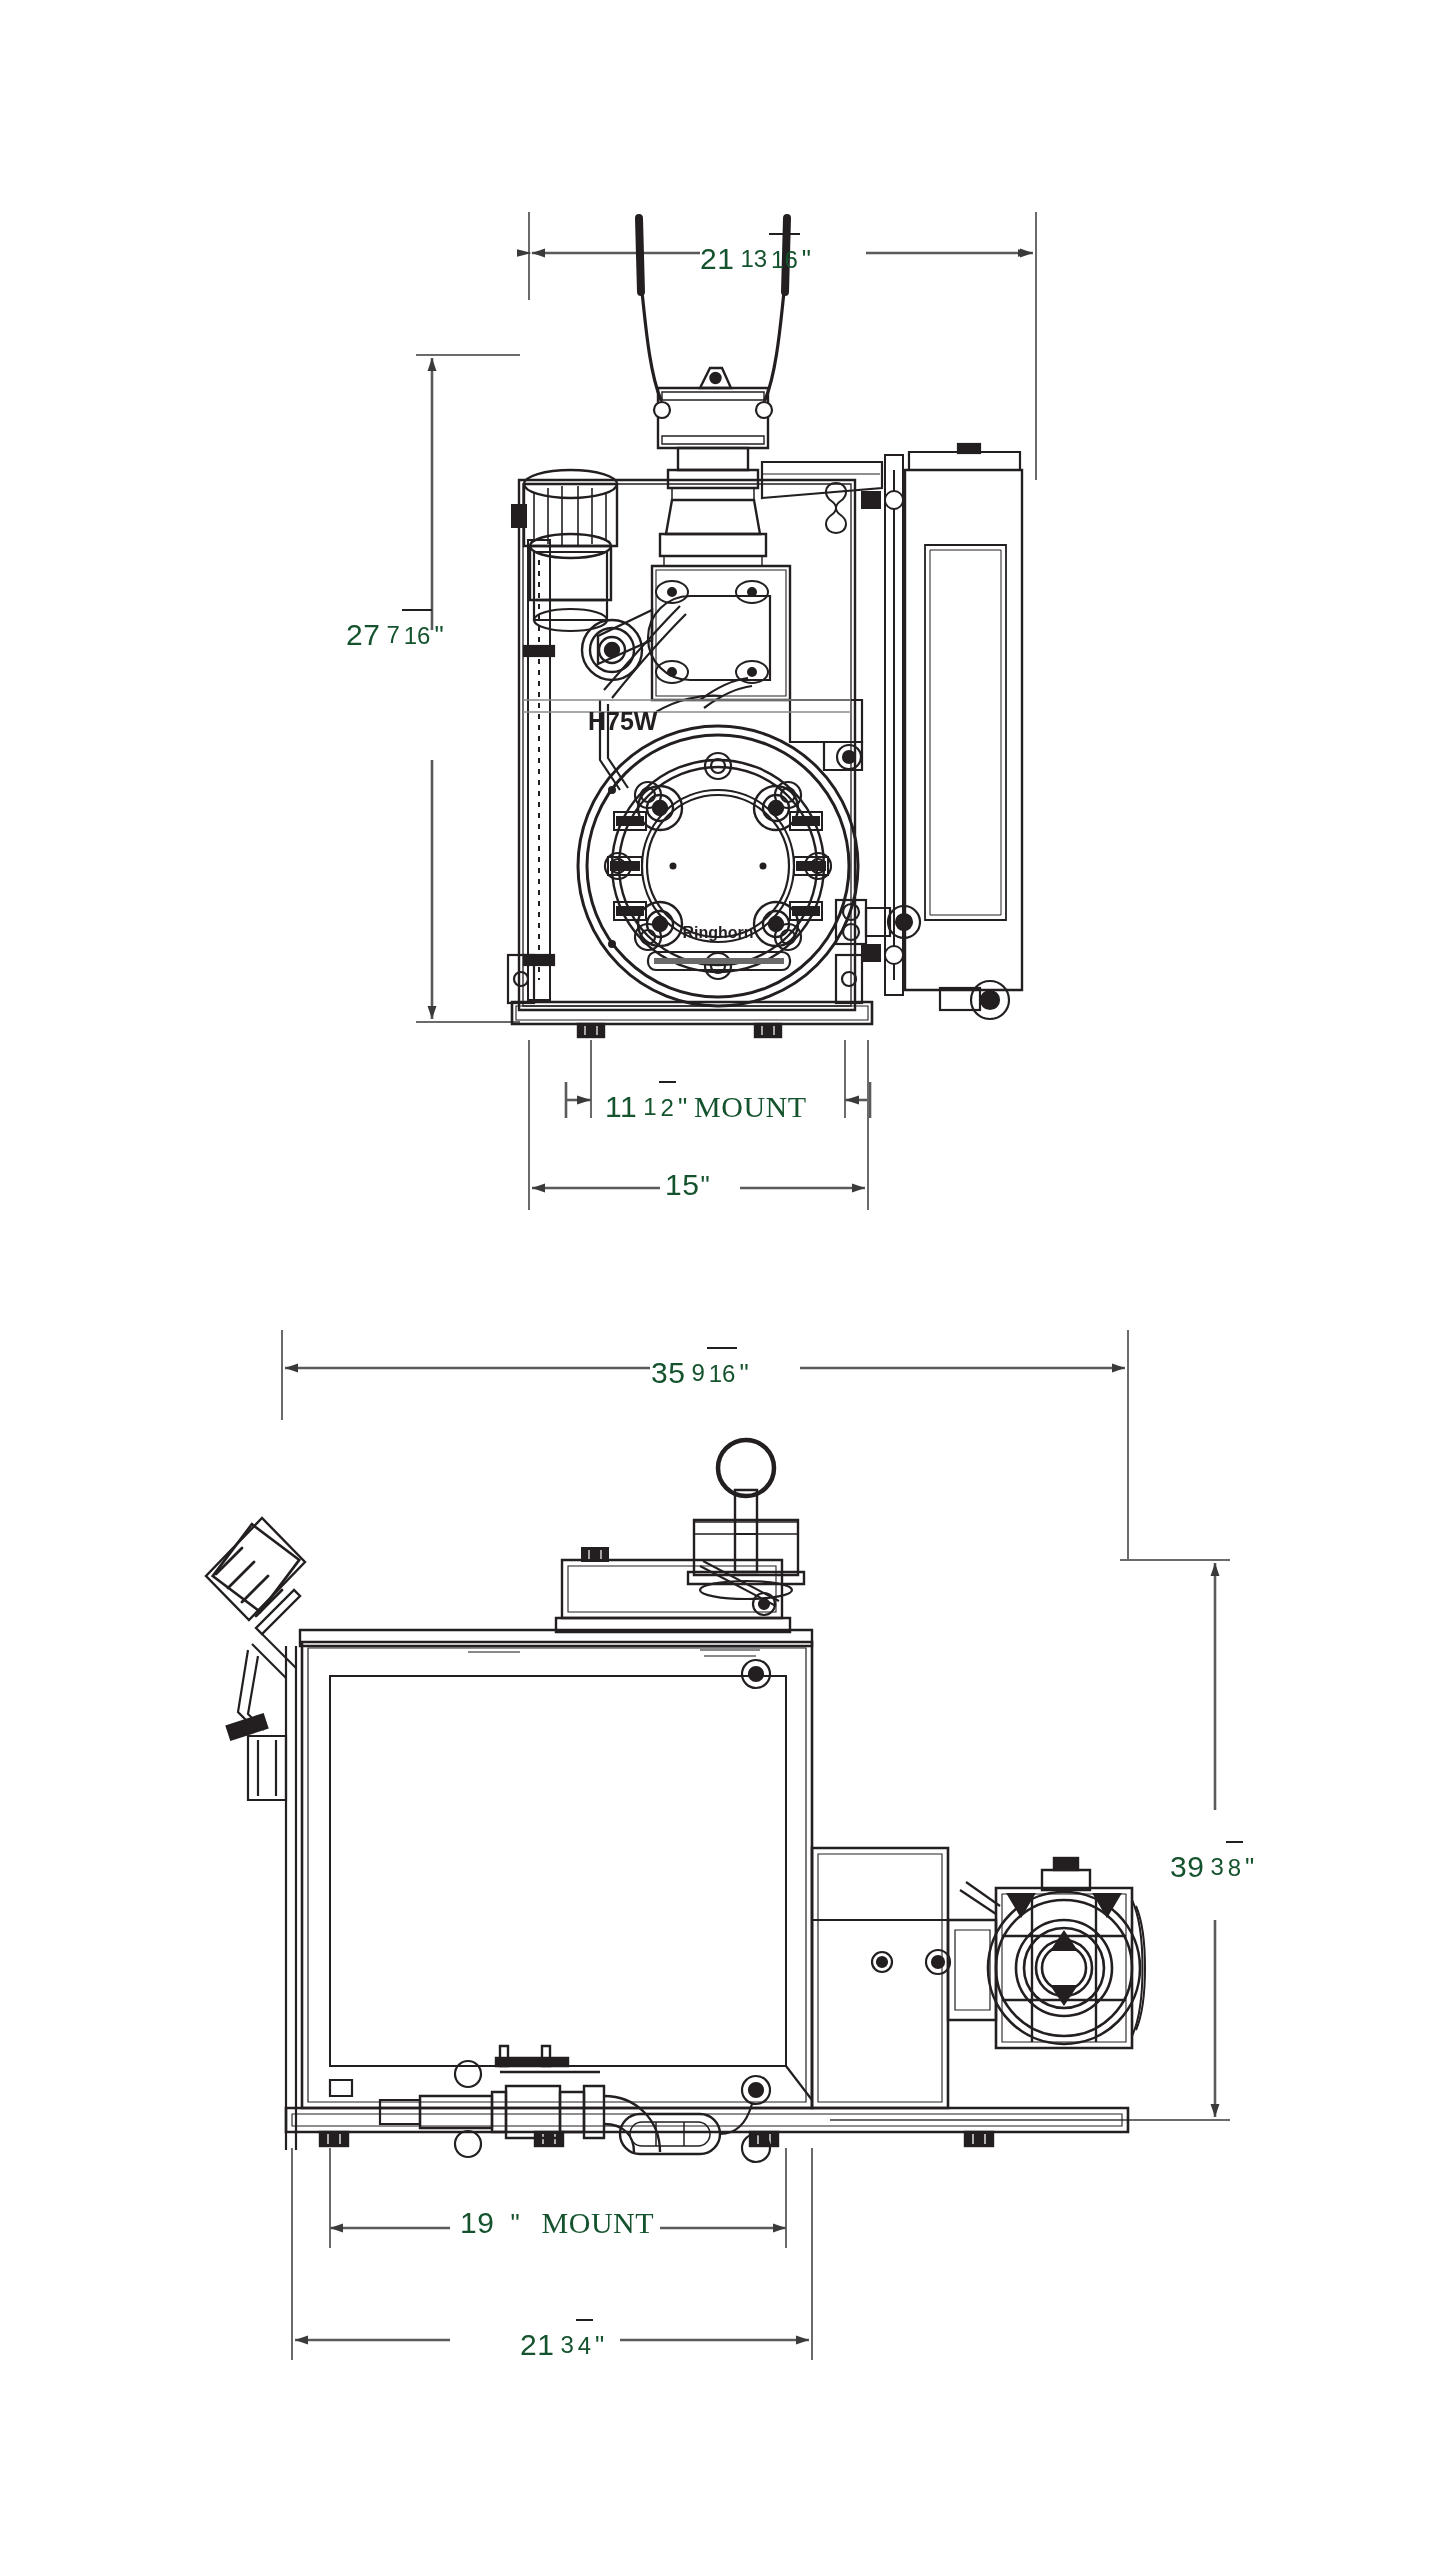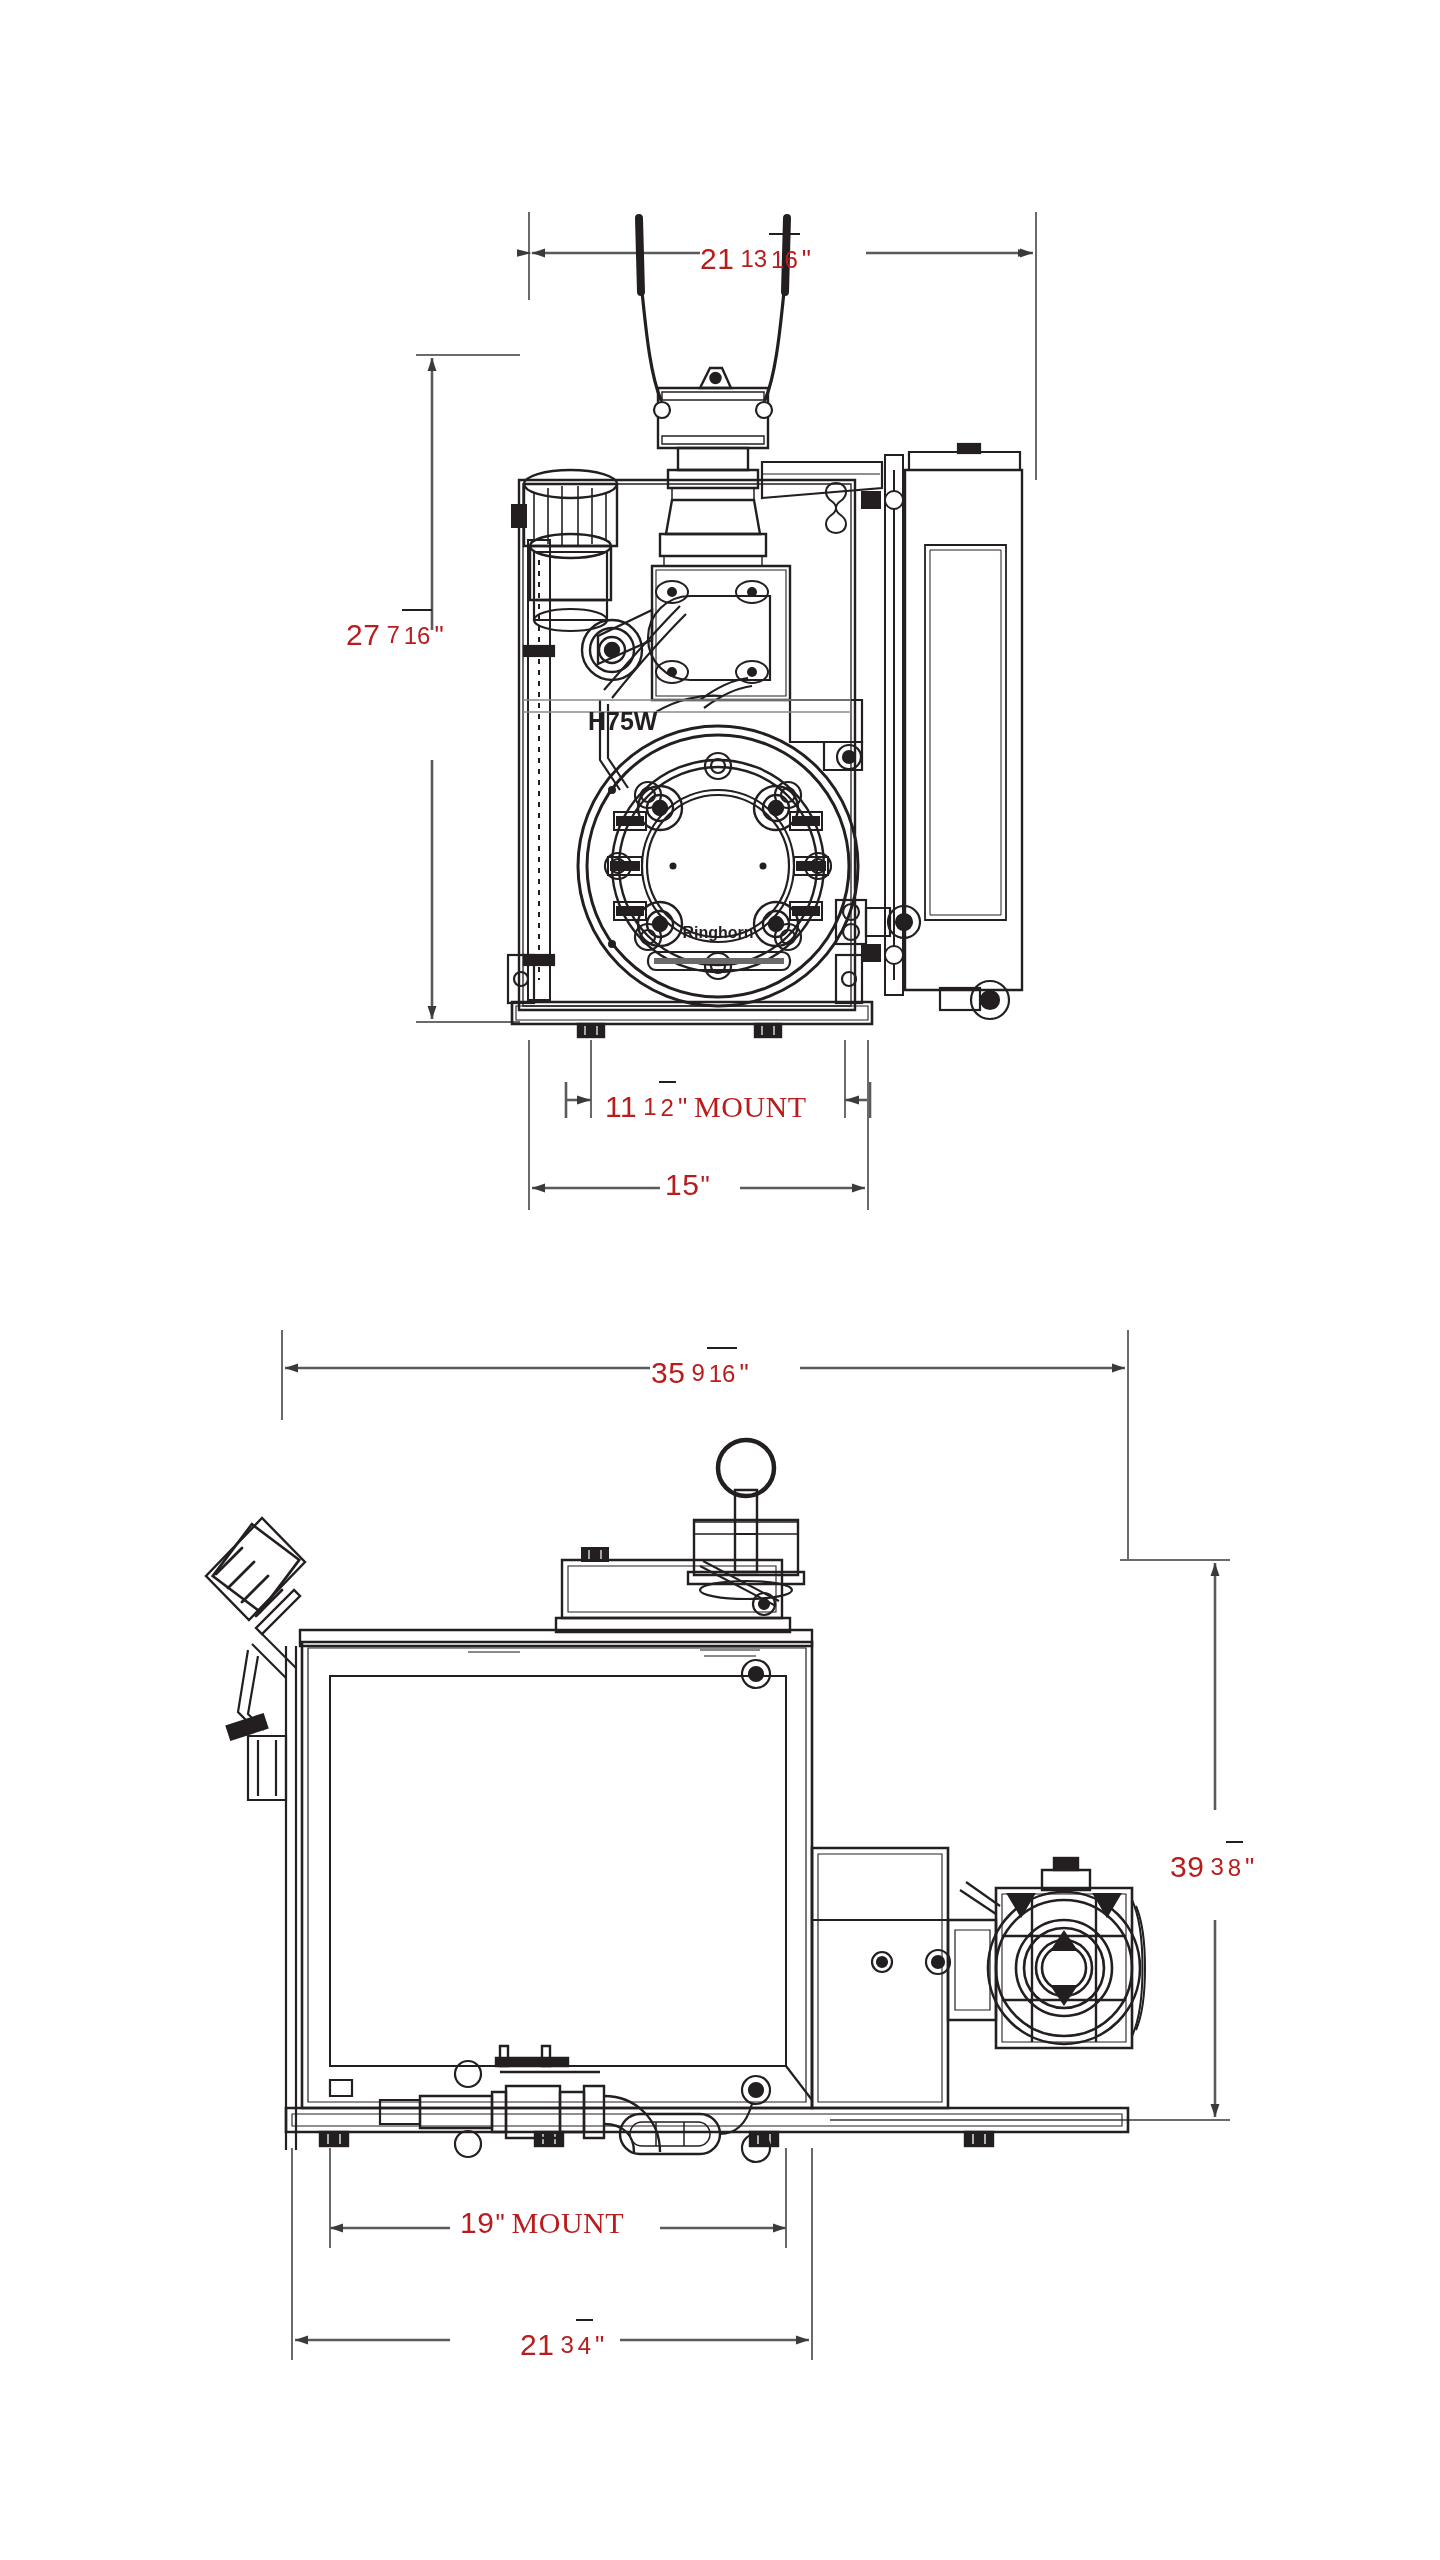--- a/index.html
+++ b/index.html
@@ -8,21 +8,21 @@
     font-family:"Liberation Sans","DejaVu Sans",sans-serif;
     color:#231f20;
   }
   #sheet{position:absolute;inset:0;}
   svg{display:block;}
 
   
   .dimtext{
     position:absolute;
     font-family:"Liberation Sans","DejaVu Sans",sans-serif;
-    color:#b91c1c;
+    color:#14532d;
     white-space:nowrap;
     display:flex;align-items:center;
     line-height:1;
     user-select:none;
   }
   .dimtext .whole{font-size:30px;letter-spacing:.5px;}
   .dimtext .suffix{font-size:30px;letter-spacing:.5px;margin-left:7px;font-family:Liberation Serif, serif;}
   .dimtext .inchmark{font-size:26px;vertical-align:super;margin-left:1px;}
   .frac{
     display:inline-flex;flex-direction:row;align-items:center;
@@ -706,21 +706,21 @@
 
 <div class="dimtext vert" style="left:1170px;top:1840px;">
   <span class="whole">39</span>
   <span class="frac">
     <span class="num">3</span>
     <span class="den">8</span>
   </span>
   <span class="inchmark">"</span>
 </div>
 
-<div class="dimtext" style="left:460px;top:2208px;">
+<div class="dimtext" style="left:460px;top:2208px;gap:15px;">
   <span class="whole">19</span>
   <span class="inchmark">"</span>
   <span class="suffix">MOUNT</span>
 </div>
 
 <div class="dimtext" style="left:520px;top:2318px;">
   <span class="whole">21</span>
   <span class="frac">
     <span class="num">3</span>
     <span class="den">4</span>

